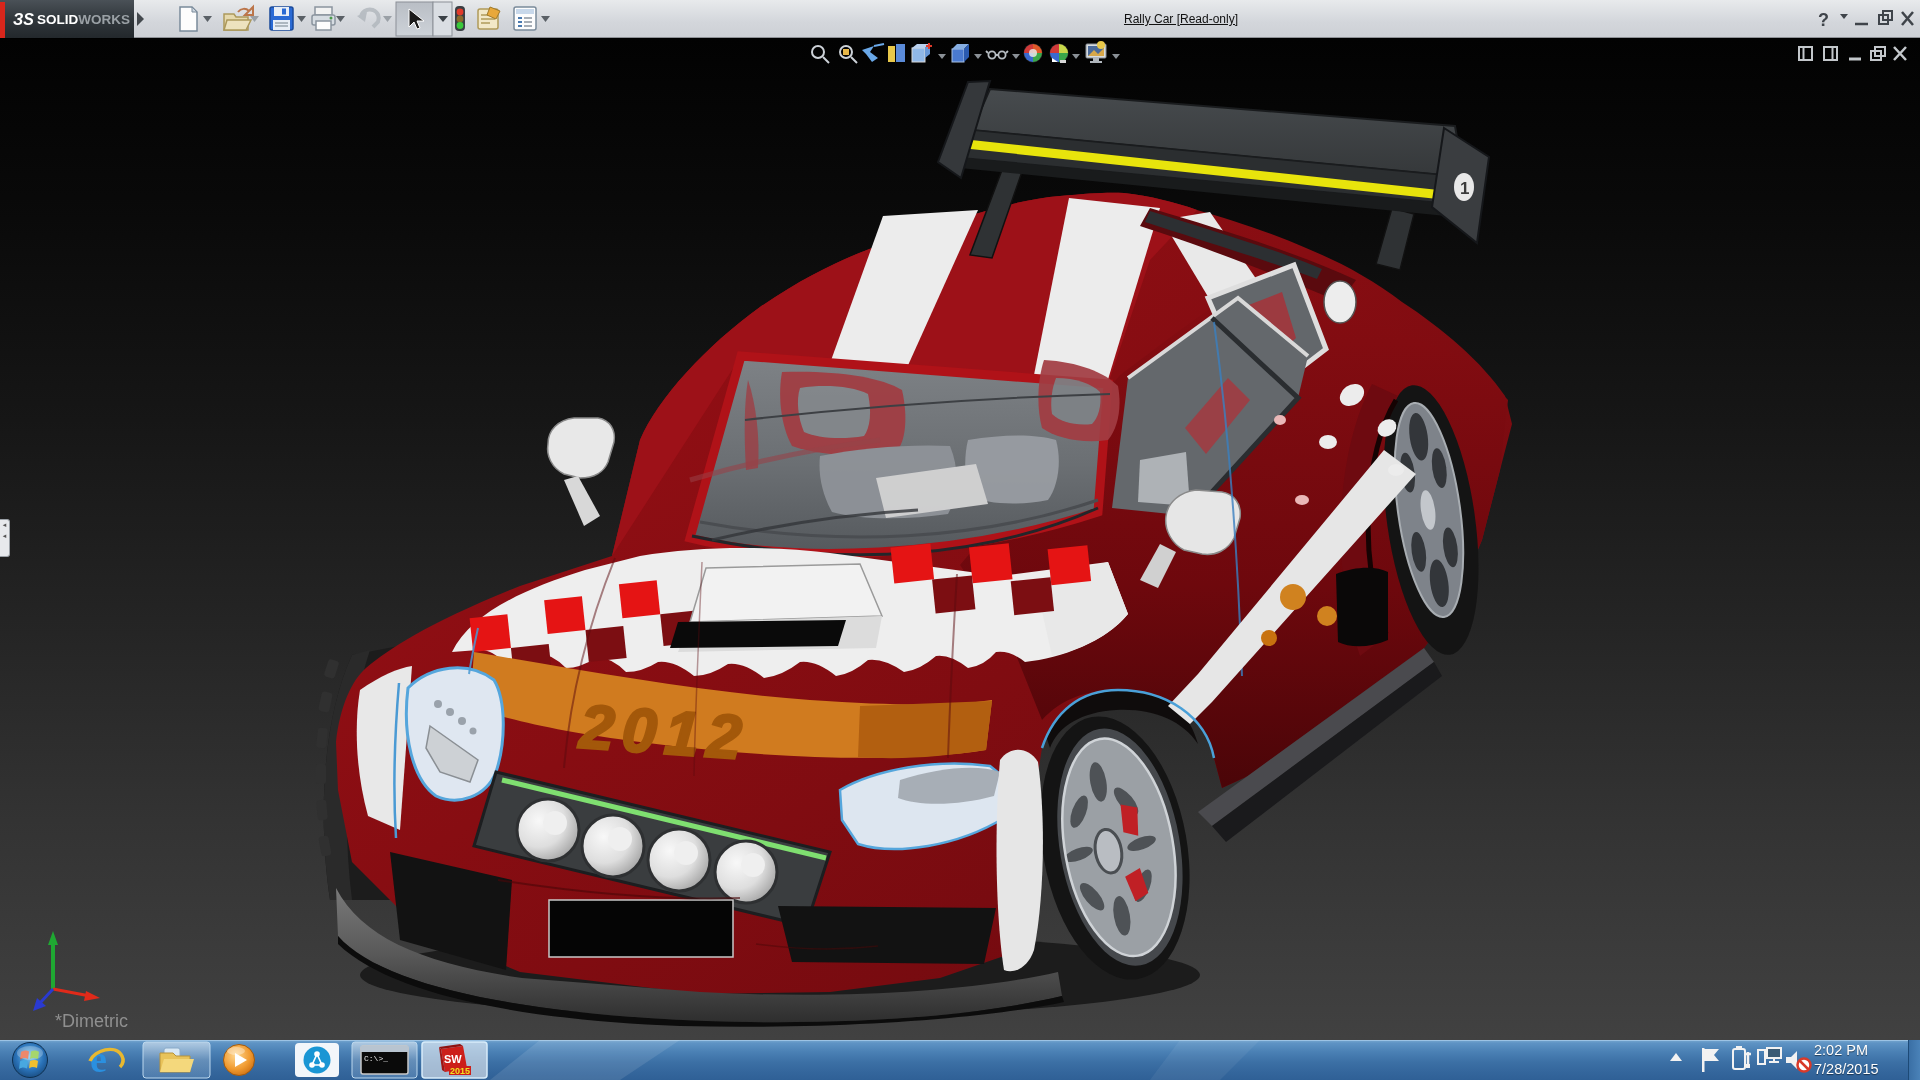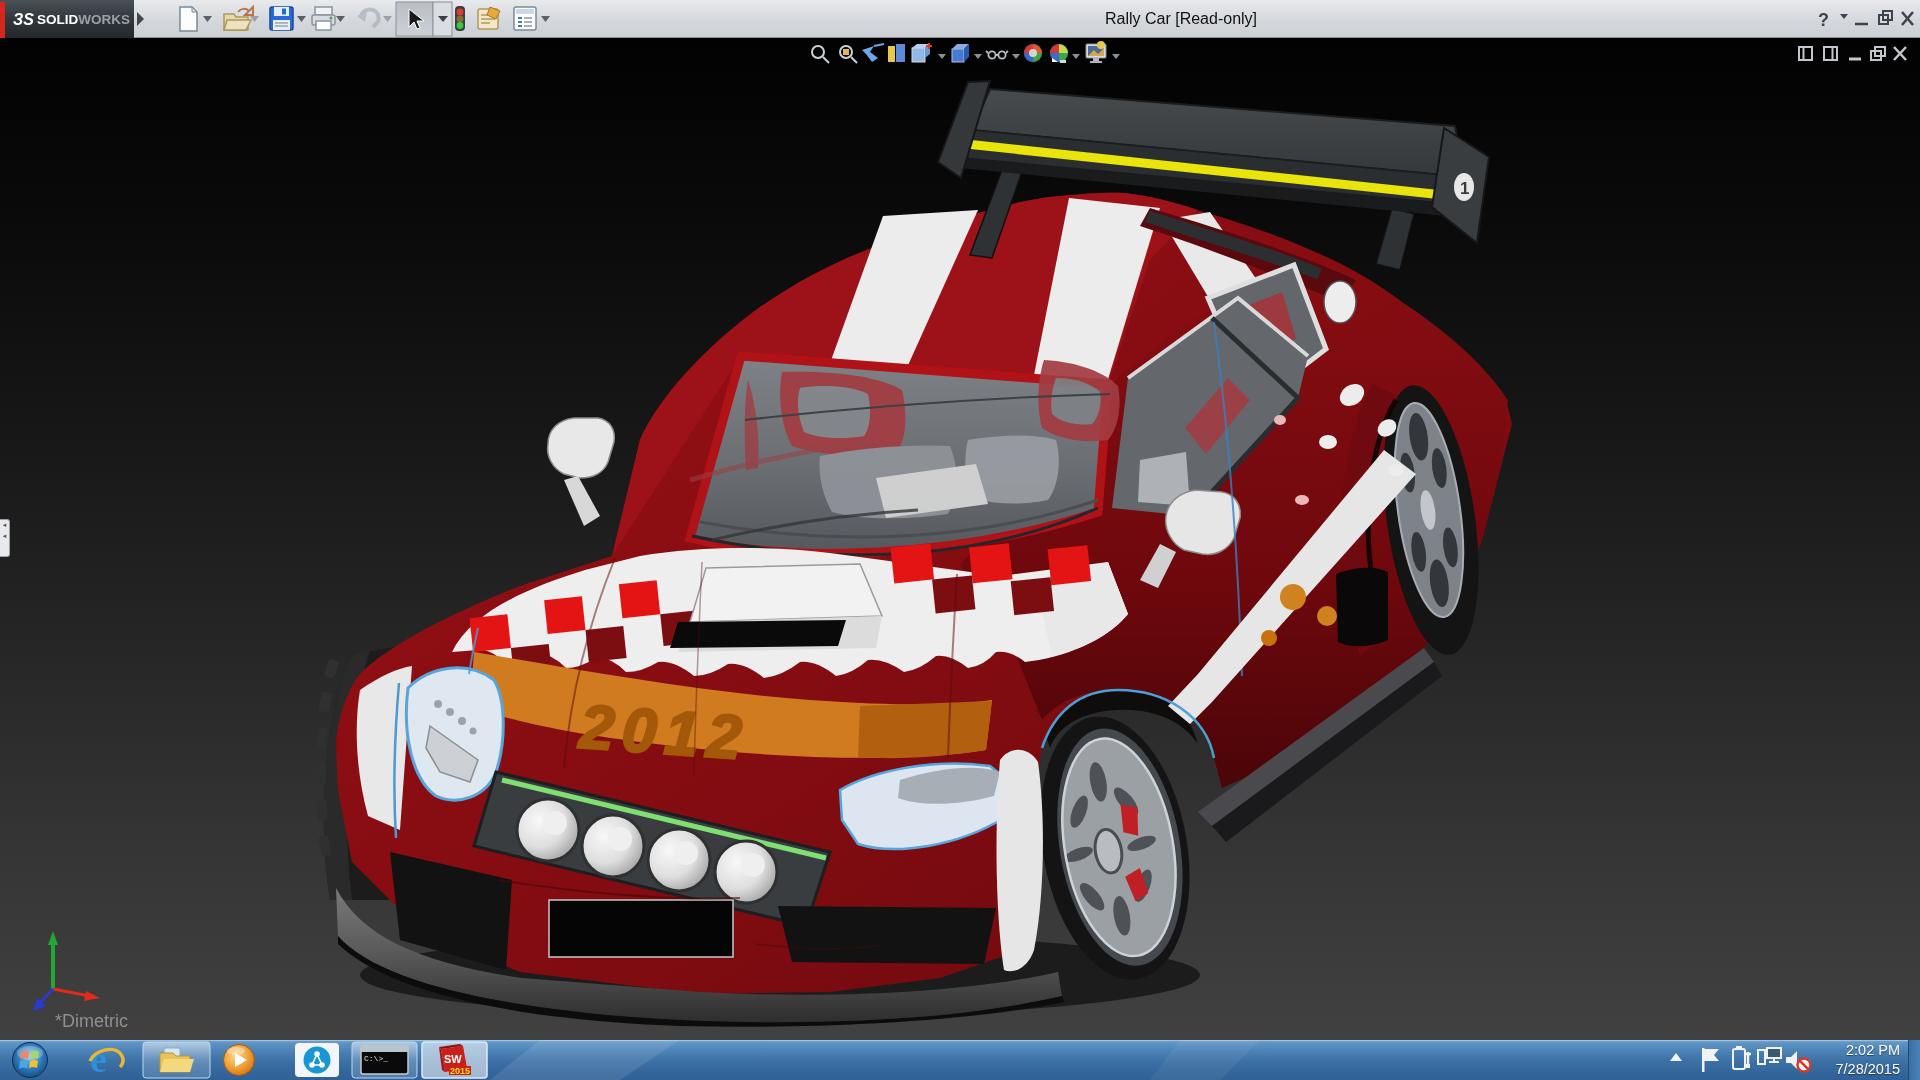--- a/index.html
+++ b/index.html
@@ -2,31 +2,31 @@
 <html><head>
 <meta charset="utf-8">
 <style>
   html,body{margin:0;padding:0;width:1920px;height:1080px;overflow:hidden;background:#000;}
   *{box-sizing:border-box;}
   #page{position:relative;width:1920px;height:1080px;font-family:"Liberation Sans",sans-serif;}
   
   #titlebar{position:absolute;left:0;top:0;width:1920px;height:38px;
     background:linear-gradient(#e8eaec,#d3d6db 60%,#cdd0d5);border-bottom:1px solid #8e9196;}
   #wintitle{position:absolute;left:442px;right:0;top:0;height:38px;text-align:center;line-height:38px;
-    font-size:16px;color:#111;}
+    font-size:12px;color:#111;text-decoration:underline;}
   
   #viewport{position:absolute;left:0;top:39px;width:1920px;height:1001px;
     background:linear-gradient(180deg,#020202 0%,#0a0a0a 18%,#161616 38%,#242424 58%,#333333 78%,#414141 100%);}
   #lefttab{position:absolute;left:0;top:480px;width:10px;height:38px;background:#e7e9ec;border:1px solid #9aa0a6;border-left:none;border-radius:0 3px 3px 0;font-size:6px;color:#555;line-height:11px;text-align:center;}
   #dimetric{position:absolute;left:15px;top:972px;color:#8f8f8f;font-size:18px;margin-left:40px;}
   
   #taskbar{position:absolute;left:0;top:1040px;width:1920px;height:40px;
     background:linear-gradient(180deg,#77a7cf 0%,#5e93c4 8%,#4a80b4 30%,#3c70a5 55%,#34669c 80%,#2f6096 100%);}
   #taskbar::before{content:"";position:absolute;left:0;top:0;width:100%;height:1px;background:#9cc3e4;}
-  #clock{position:absolute;right:20px;top:1px;width:86px;text-align:right;color:#fff;font-size:14.5px;line-height:19px;text-shadow:0 1px 1px rgba(0,0,0,0.5);}
+  #clock{position:absolute;right:20px;top:1px;width:86px;text-align:left;color:#fff;font-size:14.5px;line-height:19px;text-shadow:0 1px 1px rgba(0,0,0,0.5);}
   #showdesk{position:absolute;right:0;top:0;width:12px;height:40px;background:linear-gradient(90deg,#3a6fa5,#4a82b8);border-left:1px solid #1d4a77;}
 </style>
 </head>
 <body>
 <div id="page">
 
   <div id="titlebar">
     <div id="wintitle">Rally Car [Read-only]</div>
     <svg width="1920" height="38" style="position:absolute;left:0;top:0">
       <defs>

